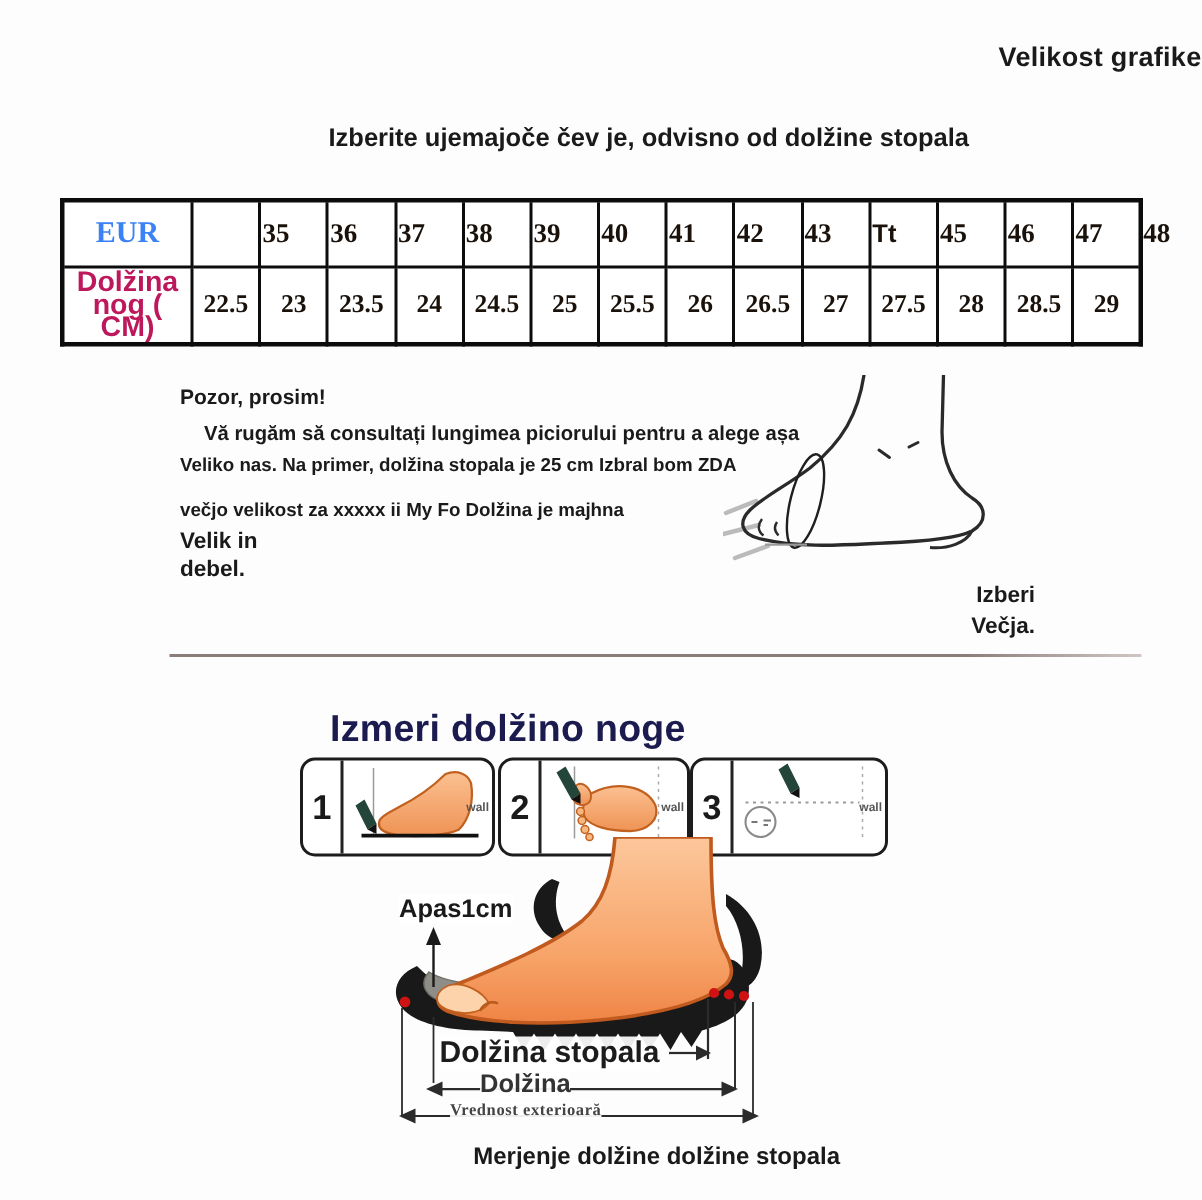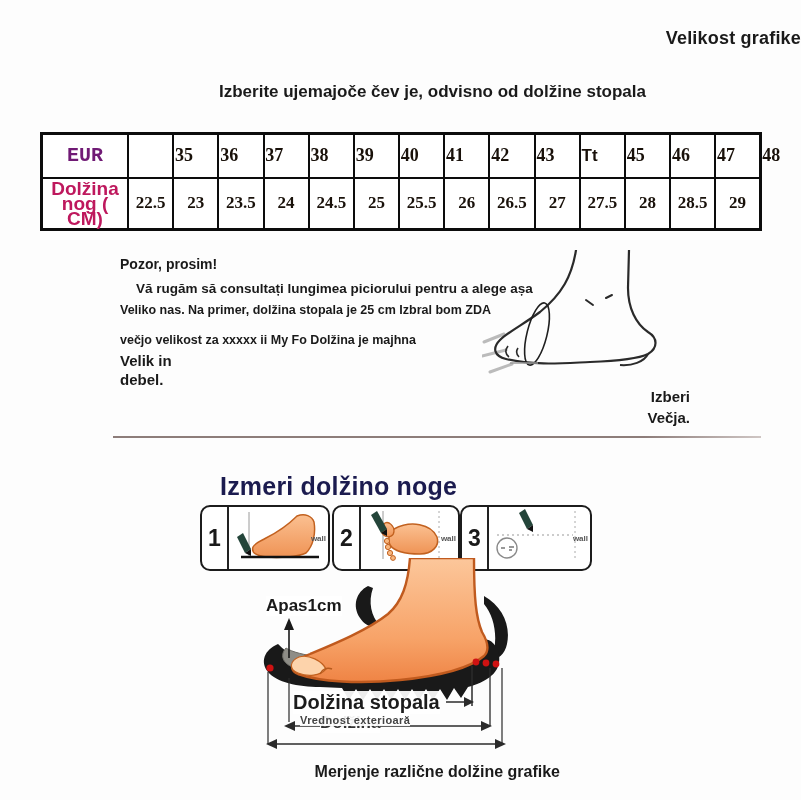--- a/index.html
+++ b/index.html
@@ -12,21 +12,21 @@
   
   .title{left:0;top:28px;width:801px;font-size:18px;letter-spacing:.2px;}
   .subtitle{left:0;top:82px;width:646px;font-size:17px;}
 
   
   .size-table{position:absolute;left:40px;top:132px;width:722px;border-collapse:collapse;
               table-layout:fixed;background:#fff;border:3px solid #0c0c0c;}
   .size-table th,.size-table td{border:2.4px solid #0c0c0c;text-align:center;vertical-align:middle;padding:0;}
   .size-table tr.r1{height:44px;}
   .size-table tr.r2{height:50px;}
-  th.eur{width:84px;font-weight:bold;font-size:20px;color:#701a75;font-family:Liberation Mono, monospace;}
+  th.eur{width:84px;font-weight:bold;font-size:20px;color:#3b82f6;font-family:Liberation Serif, serif;}
   th.len{width:84px;font-weight:bold;font-size:19px;line-height:15px;color:#be185d;padding:2px;}
   td.size{font-family:"Liberation Serif",serif;font-weight:bold;font-size:18px;color:#19110a;padding-left:46px;}
   td.size.alt{font-family:"Liberation Sans",sans-serif;font-size:17px;}
   td.lenv{font-family:"Liberation Serif",serif;font-weight:bold;font-size:17px;color:#19110a;}
 
   
   .pozor{left:120px;top:256px;font-size:14px;}
   .advice{left:136px;top:281px;font-size:13.5px;}
   .bodyl{left:120px;font-size:12.5px;line-height:15.5px;}
   .emph{left:120px;top:351px;font-size:15px;line-height:19px;white-space:pre-line;}
@@ -47,21 +47,21 @@
               font-size:8px;font-weight:bold;color:#555;}
   .s1{left:200px;width:126px;}
   .s2{left:332px;width:124px;}
   .s3{left:460px;width:128px;}
 
   
   .lab{background:rgba(255,255,255,.92);}
   .apas{left:266px;top:596px;font-size:17px;}
   .m1{left:293px;top:691px;font-size:20px;color:#1c1c1c;}
   .m2{left:320px;top:713px;font-size:17px;color:#333;}
-  .m3{left:300px;top:714px;font-size:11px;color:#444;letter-spacing:.4px;}
+  .m3{left:300px;top:734px;font-size:11px;color:#444;letter-spacing:.4px;font-family:Liberation Serif, serif;}
   .caption{left:140px;top:763px;width:420px;font-size:16px;}
   svg{display:block;}
 </style>
 </head>
 <body>
 
 <div class="page">
 
   <div class="abs ctr b title">Velikost grafike</div>
   <div class="abs ctr b subtitle">Izberite ujemajoče čev je, odvisno od dolžine stopala</div>
@@ -240,15 +240,15 @@
     <polygon points="256,186 245,181 245,191" fill="#2b2b2b"></polygon>
     <line x1="18" y1="114" x2="18" y2="186" stroke="#2b2b2b" stroke-width="1.2"></line>
     <line x1="252" y1="110" x2="252" y2="186" stroke="#2b2b2b" stroke-width="1.2"></line>
   </svg>
 
   <div class="abs b lab apas">Apas1cm</div>
   <div class="abs b lab m1">Dolžina stopala</div>
   <div class="abs b lab m2">Dolžina</div>
   <div class="abs b lab m3">Vrednost exterioară</div>
 
-  <div class="abs b ctr caption">Merjenje različne dolžine grafike</div>
+  <div class="abs b ctr caption">Merjenje dolžine dolžine stopala</div>
 
 </div>
 
 </body></html>

